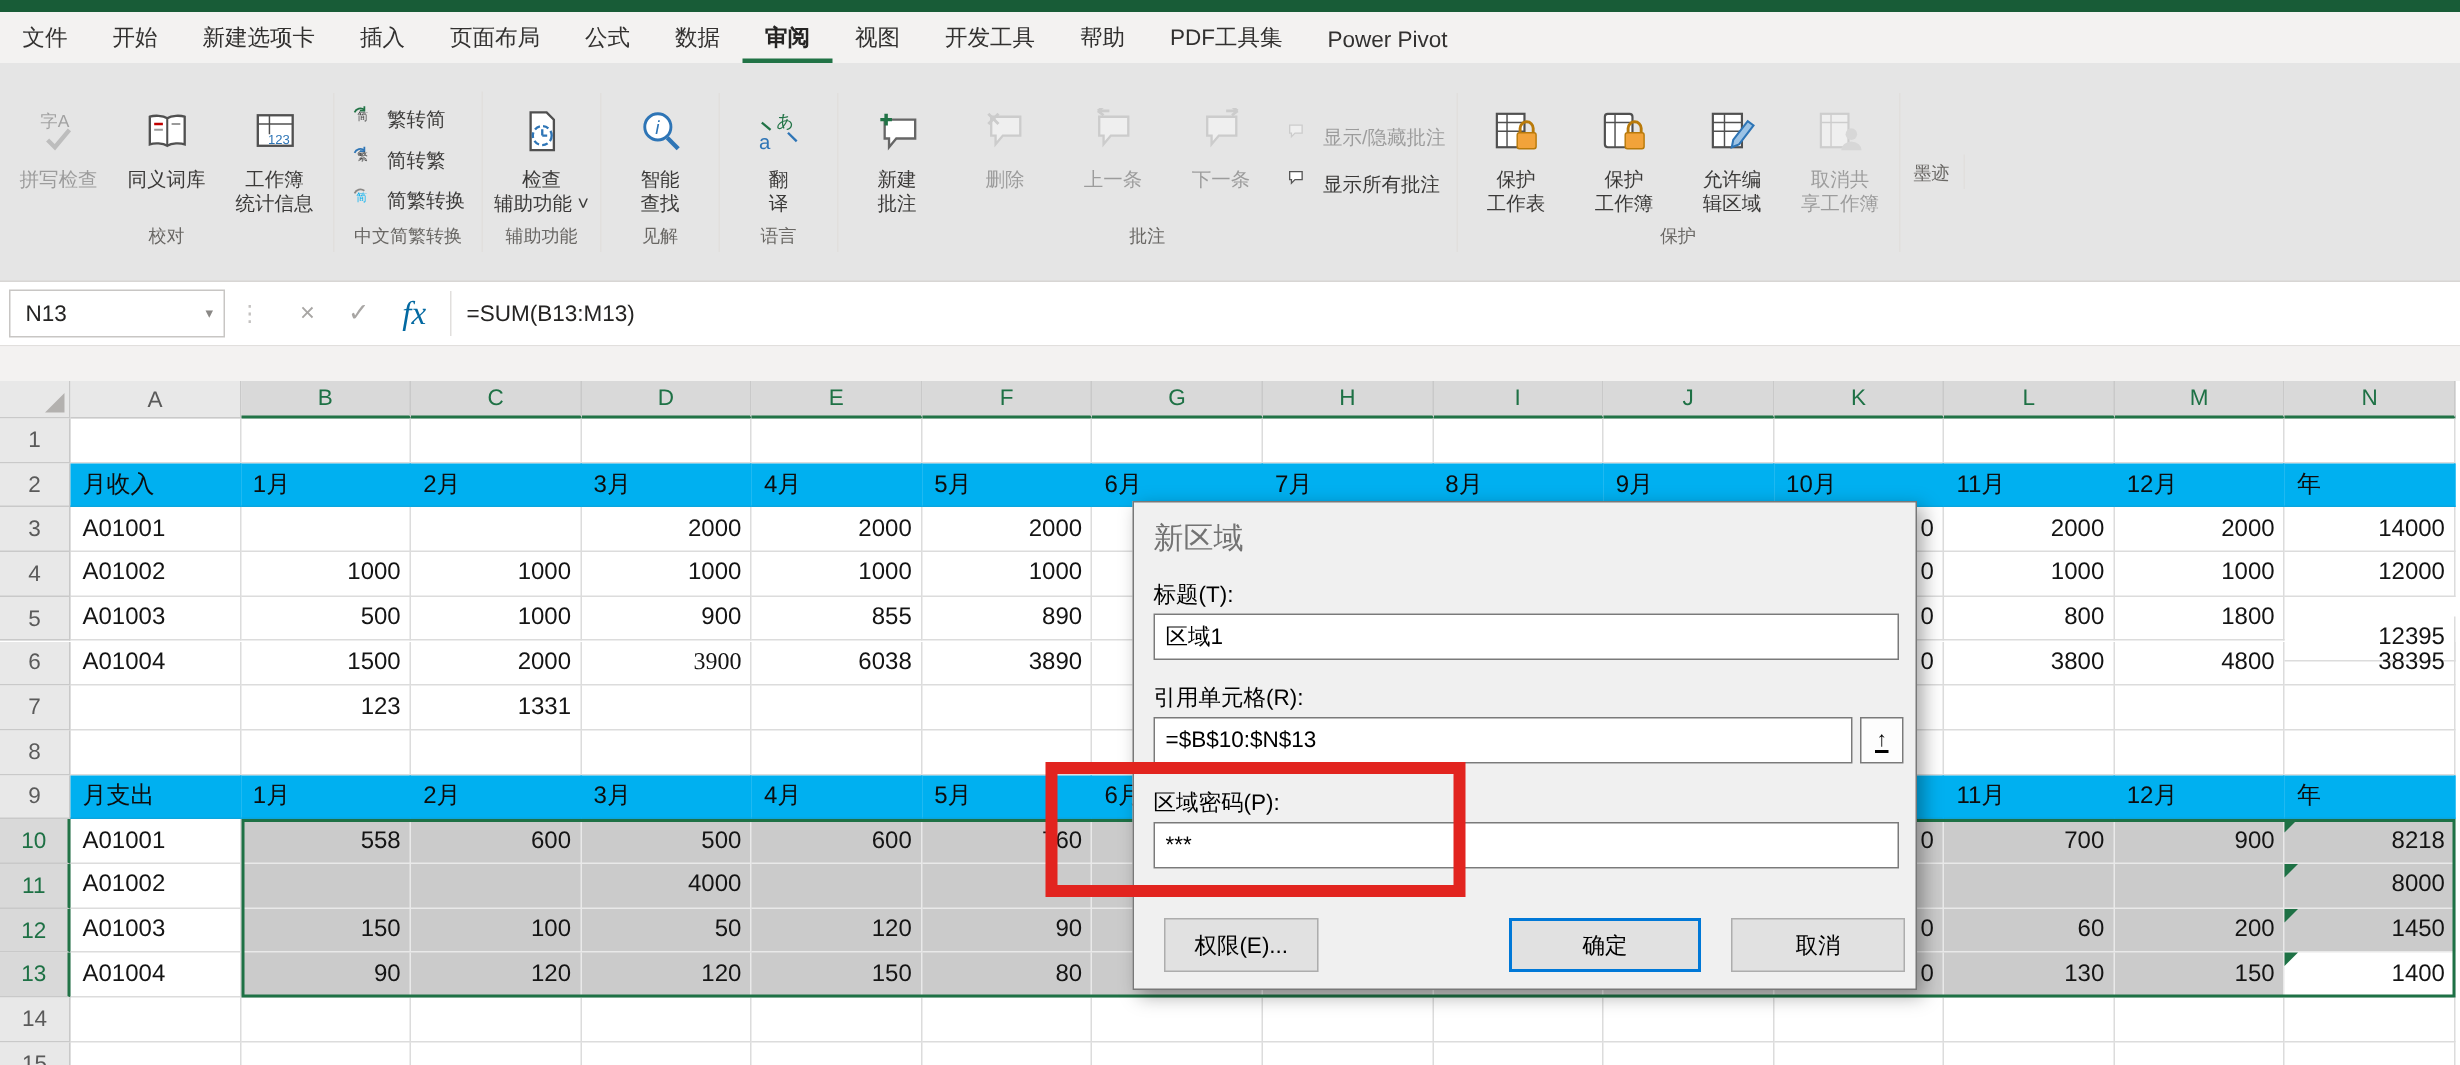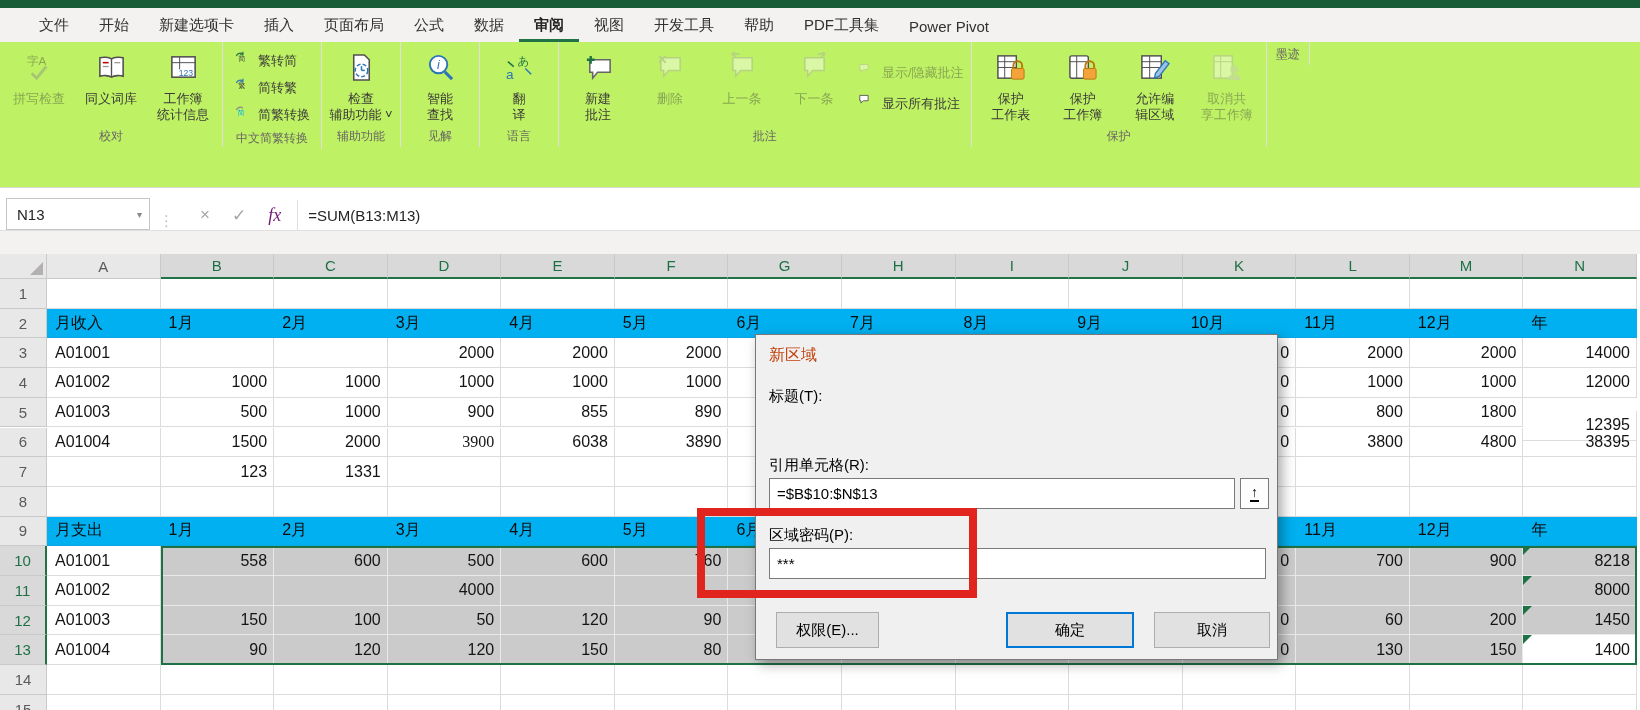--- a/index.html
+++ b/index.html
@@ -1,42 +1,42 @@
 <!DOCTYPE html>
 <html><head>
 <meta charset="utf-8">
 <style>
   html,body{margin:0;padding:0}
   body{width:1640px;height:710px;overflow:hidden;position:relative;background:#fff;
        font-family:"Liberation Sans","DejaVu Sans",sans-serif;-webkit-font-smoothing:antialiased}
   
   .topstrip{height:8px;background:#185c37}
-  .tabs{display:flex;align-items:flex-end;height:34px;background:#f3f2f1;padding-left:24px}
+  .tabs{display:flex;align-items:flex-end;height:34px;background:#f3f2f1;padding-left:0}
   .rtab{padding:6px 15px 7px;font-size:15px;color:#323130;cursor:pointer;white-space:nowrap}
   .rtab.active{font-weight:700;color:#252423;border-bottom:3px solid #217346;padding-bottom:4px}
   
-  .ribbon{height:145px;background:#bef264;display:flex;align-items:flex-start;border-bottom:1px solid #d8d6d4}
+  .ribbon{height:145px;background:#e5e5e5;display:flex;align-items:center;border-bottom:1px solid #d8d6d4}
   .rgroup{display:flex;flex-direction:column;border-right:1px solid #e1dfdd;padding:2px 3px 0}
   .rbody{flex:1;display:flex;align-items:flex-start;padding-top:3px}
   .rglabel{height:21px;font-size:12px;color:#696764;text-align:center;line-height:21px;white-space:nowrap;padding:0 6px}
   .bigbtn{min-width:66px;max-width:84px;display:flex;flex-direction:column;align-items:center;padding:5px 3px 3px;border-radius:2px;cursor:pointer}
   .bigbtn svg{width:31px;height:31px}
   .blabel{font-size:13px;color:#3b3a39;text-align:center;line-height:16px;margin-top:4px;white-space:nowrap}
   .disabled{opacity:.42;filter:grayscale(.9);pointer-events:none}
   .smallcol{display:flex;flex-direction:column;justify-content:center;gap:4px;padding:2px 4px}
   .smallbtn{display:flex;align-items:center;gap:5px;font-size:13px;color:#3b3a39;height:23px;cursor:pointer;padding:0 4px;white-space:nowrap}
   .smallbtn svg{width:19px;height:19px}
   .rstack{display:flex;flex-direction:column;justify-content:center;gap:8px;margin-left:4px;padding-top:14px}
   
-  .fbar{height:42px;background:#fff;border-bottom:1px solid #e1dfdd;display:flex;align-items:flex-end}
+  .fbar{height:42px;background:#fff;border-bottom:1px solid #e1dfdd;display:flex;align-items:center}
   .namebox{width:132px;height:30px;margin-left:6px;border:1px solid #c8c6c4;background:#fff;display:flex;align-items:center;font-size:15px;color:#252423;padding-left:10px;position:relative;cursor:pointer}
   .namebox .arr{position:absolute;right:7px;color:#8a8886;font-size:10px}
   .dots{color:#c4c2c0;margin:0 9px;font-size:15px;letter-spacing:1px}
   .fbtns{display:flex;gap:22px;align-items:center;padding:0 16px;height:30px}
-  .fx{font-style:italic;font-family:"Liberation Serif","DejaVu Serif",serif;font-size:18px;color:#701a75;cursor:pointer}
+  .fx{font-style:italic;font-family:"Liberation Serif","DejaVu Serif",serif;font-size:22px;color:#0369a1;cursor:pointer}
   .xmark,.checkmark{color:#a8a6a4;font-size:17px;cursor:pointer}
   .fsep{width:1px;height:30px;background:#e1dfdd}
   .finput{flex:1;height:30px;font-size:15px;padding-left:10px;color:#252423;display:flex;align-items:center;cursor:text}
   .spacer{height:24px;background:#f3f2f1}
   
   #sheet{position:absolute;left:0;top:254px;width:1640px;height:456px;background:#fff;overflow:hidden}
   .corner{position:absolute;left:0;top:0;width:47px;height:25px;background:#e8e8e8;border-right:1px solid #c9c9c9;border-bottom:1px solid #c9c9c9;box-sizing:border-box}
   .corner::after{content:"";position:absolute;right:3px;bottom:3px;border-left:13px solid transparent;border-bottom:13px solid #b3b1af}
   .colh{position:absolute;top:0;height:25px;background:#e8e8e8;border-right:1px solid #c9c9c9;border-bottom:1px solid #c9c9c9;display:flex;align-items:center;justify-content:center;font-size:15px;color:#5a5a5a;box-sizing:border-box;cursor:pointer}
   .colh.sel{background:#d9d9d9;color:#1e7145;border-bottom:2px solid #217346}
@@ -45,21 +45,21 @@
   .cell{position:absolute;font-size:16px;display:flex;align-items:center;border-right:1px solid #dcdcdc;border-bottom:1px solid #dcdcdc;color:#141414;box-sizing:border-box;overflow:hidden;white-space:nowrap;cursor:cell}
   .cell.num{justify-content:flex-end;padding-right:6px}
   .cell.txt{padding-left:8px}
   .cell.blue{background:#00b0f0;border-right-color:#00b0f0;border-bottom-color:#0aa6df;color:#0d0d0d}
   .cell.gsel{background:#cbcbcb;border-right-color:#e9e9e9;border-bottom-color:#e9e9e9}
   .cell.active{background:#fff}
   .tri{position:absolute;width:0;height:0;border-top:9px solid #1e7145;border-right:9px solid transparent;z-index:2}
   .range-border{position:absolute;border:2px solid #1e7145;pointer-events:none;z-index:3;box-sizing:border-box}
   
   .dialog{position:absolute;left:755px;top:334px;width:523px;height:326px;background:#f0f0f0;border:1px solid #787878;box-shadow:4px 4px 12px rgba(0,0,0,.35);z-index:10;color:#000;box-sizing:border-box}
-  .dtitle{position:absolute;left:13px;top:10px;font-size:16px;color:#c2410c}
+  .dtitle{position:absolute;left:13px;top:10px;font-size:20px;color:#737373}
   .dlabel{position:absolute;left:13px;font-size:15px}
   .dinput{position:absolute;left:13px;height:31px;background:#fff;border:1px solid #7a7a7a;font-size:15px;padding:0 7px;box-sizing:border-box;font-family:inherit;outline:none}
   .rangebtn{position:absolute;width:29px;height:31px;background:#fdfdfd;border:1px solid #7a7a7a;box-sizing:border-box;display:flex;align-items:center;justify-content:center;cursor:pointer;padding:0}
   .rangebtn span{border-bottom:2px solid #000;line-height:1;font-size:14px;font-weight:bold;padding:0 1px 1px}
   .dbtn{position:absolute;height:36px;background:#e1e1e1;border:1px solid #adadad;font-size:15px;font-family:inherit;cursor:pointer;box-sizing:border-box}
   .dbtn.default{border:2px solid #0078d7}
   
   .redbox{position:absolute;left:697px;top:508px;width:280px;height:90px;border:8px solid #e2241f;box-sizing:border-box;z-index:20;pointer-events:none}
 </style>
 </head>
@@ -539,20 +539,21 @@
     <div class="tri" style="left: 1523.41px; top: 322px;"></div>
     <div class="tri" style="left: 1523.41px; top: 351.7px;"></div>
     <div class="tri" style="left: 1523.41px; top: 381.4px;"></div>
     <div class="range-border" style="left: 160.57px; top: 292.3px; width: 1476.41px; height: 118.8px;"></div>
   </div>
 
 <div class="dialog">
   <div class="dtitle">新区域</div>
 
   <div class="dlabel" style="top:52px">标题(T):</div>
+  <input class="dinput" style="top: 74px; width: 497px;" value="区域1">
 
   <div class="dlabel" style="top:121px">引用单元格(R):</div>
   <input class="dinput" style="top: 143px; width: 466px;" value="=$B$10:$N$13">
   <button class="rangebtn" style="left:484px;top:143px">
       <span>↑</span>
     </button>
 
   <div class="dlabel" style="top:191px">区域密码(P):</div>
   <input class="dinput" style="top: 213px; width: 497px;" value="***">
 

